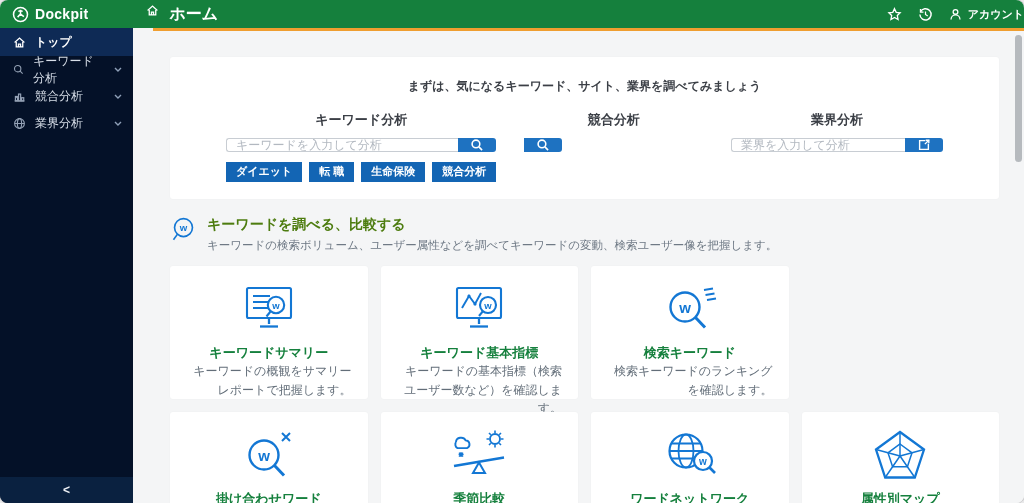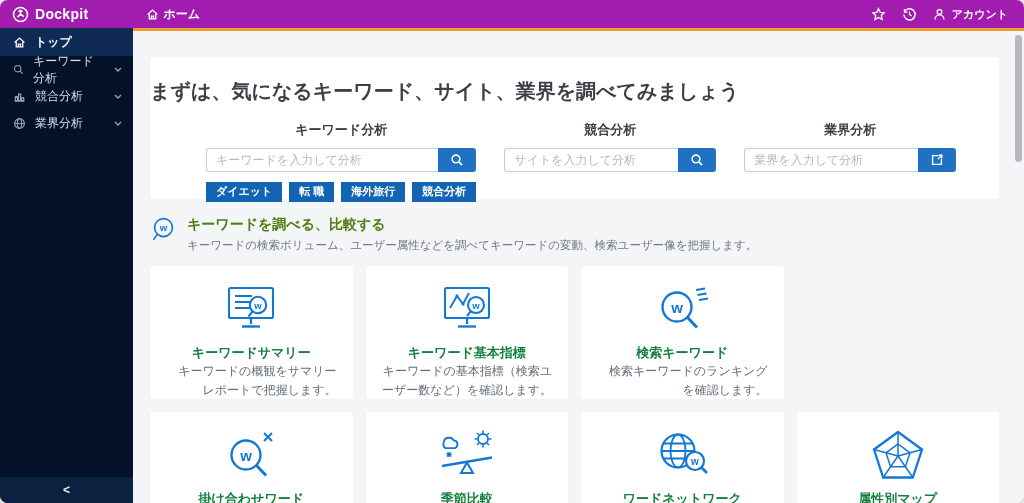--- a/index.html
+++ b/index.html
@@ -1,44 +1,44 @@
 <!DOCTYPE html>
 <html><head>
 <meta charset="utf-8">
 <style>
   * { margin:0; padding:0; box-sizing:border-box; }
   html,body { width:1024px; height:503px; }
   body { font-family:"Liberation Sans","DejaVu Sans",sans-serif; background:#e9e9ea; }
   .window { width:1024px; height:503px; border-radius:8px; overflow:hidden; position:relative; background:#f4f5f6; box-shadow:0 0 0 1px #d0d0d2; }
 
   
-  .topbar { height:28px; background:#a21caf; display:flex; align-items:center; color:#fff; }
+  .topbar { height:28px; background:#15803d; display:flex; align-items:center; color:#fff; }
   .logo { display:flex; align-items:center; gap:6px; margin-left:12px; font-size:14px; font-weight:bold; letter-spacing:.3px; }
-  .topnav-item { display:flex; align-items:center; gap:4px; margin-left:58px; font-size:12px; font-weight:bold; cursor:pointer; }
-  .topbar-right { margin-left:auto; display:flex; align-items:flex-start; gap:16px; margin-right:16px; }
+  .topnav-item { display:flex; align-items:flex-start; gap:10px; margin-left:58px; font-size:16px; font-weight:bold; cursor:pointer; }
+  .topbar-right { margin-left:auto; display:flex; align-items:flex-start; gap:16px; }
   .tb-icon { width:15px; height:15px; display:flex; align-items:center; justify-content:center; cursor:pointer; }
   .account { display:flex; align-items:center; gap:6px; font-size:11px; font-weight:bold; cursor:pointer; }
 
   
-  .app-body { display:flex; height:475px; }
+  .app-body { display:flex; height:475px;gap:20px; }
   .sidebar { width:133px; background:#041128; position:relative; flex-shrink:0; }
   .side-item { height:27px; display:flex; align-items:center; gap:9px; padding-left:13px; color:#d8dfe9; font-size:12px; cursor:pointer; }
   .side-item.active { height:28px; background:#0e2a55; color:#fff; font-weight:bold; }
   .side-item .chev { margin-left:auto; margin-right:11px; display:flex; }
   .collapse-bar { position:absolute; bottom:0; left:0; width:100%; height:26px; background:#0a2140; display:flex; align-items:center; justify-content:center; color:#eef1f5; font-size:12px; font-weight:bold; cursor:pointer; }
 
   .main { flex:1; background:#f4f5f6; border-top:3px solid #ef9e30; position:relative; overflow:hidden; }
 
   
   .hero { background:#fff; border-radius:3px; margin:26px 25px 0 17px; height:142px; padding-top:21px; box-shadow:0 0 2px rgba(0,0,0,.04); }
-  .hero-title { font-size:20px; font-weight:bold; color:#3b3f46; }
+  .hero-title { text-align:center; font-size:12px; font-weight:bold; color:#3b3f46; }
   .hero-cols { display:flex; padding:0 42px; margin-top:16px; }
   .hero-col { flex:1; padding:0 14px; }
   .hero-col-label { text-align:center; font-size:13px; font-weight:bold; color:#3b3f46; margin-bottom:9px; }
-  .input-group { display:flex; height:24px; }
+  .input-group { display:flex; height:14px; }
   .input-group input { flex:1; min-width:0; border:1px solid #c8cdd3; border-right:none; border-radius:3px 0 0 3px; padding:0 9px; font-size:12px; color:#444; outline:none; font-family:inherit; }
   .input-group input::placeholder { color:#b2b8c0; }
   .search-btn { width:38px; border:none; background:#1e72c1; border-radius:0 3px 3px 0; display:flex; align-items:center; justify-content:center; cursor:pointer; }
   .tag-row { display:flex; gap:7px; margin-top:10px; }
   .tag { background:#1365b4; color:#fff; font-size:11px; font-weight:bold; padding:2px 10px 3px; border-radius:0; white-space:nowrap; cursor:pointer; }
 
   
   .section-head { display:flex; align-items:flex-start; gap:10px; margin:17px 25px 0 17px; }
   .section-texts { }
   .section-title { font-size:14px; font-weight:bold; color:#4d7c0f; }
@@ -172,28 +172,27 @@
               <button class="search-btn">
                 <svg width="14" height="14" viewBox="0 0 16 16" fill="none" stroke="#fff" stroke-width="1.8">
                   <circle cx="6.8" cy="6.8" r="4.4"></circle>
                     <path d="M10.2 10.2 L13.8 13.8"></path>
                 </svg>
               </button>
             </div>
             <div class="tag-row">
               <span class="tag">ダイエット</span>
               <span class="tag">転 職</span>
-              <span class="tag">海外旅行</span>
+              <span class="tag">生命保険</span>
               <span class="tag">競合分析</span>
             </div>
           </div>
           <div class="hero-col">
             <div class="hero-col-label">競合分析</div>
             <div class="input-group">
-              <input type="text" placeholder="サイトを入力して分析" style="">
               <button class="search-btn">
                 <svg width="14" height="14" viewBox="0 0 16 16" fill="none" stroke="#fff" stroke-width="1.8">
                   <circle cx="6.8" cy="6.8" r="4.4"></circle>
                     <path d="M10.2 10.2 L13.8 13.8"></path>
                 </svg>
               </button>
             </div>
           </div>
           <div class="hero-col">
             <div class="hero-col-label">業界分析</div>

